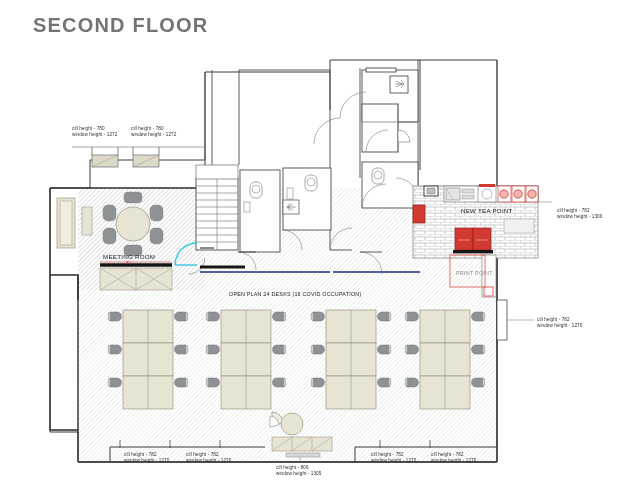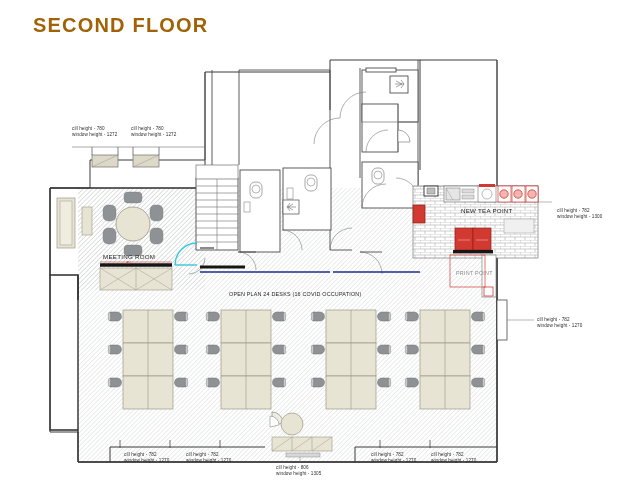--- a/index.html
+++ b/index.html
@@ -22,21 +22,21 @@
     background: #ffffff;
   }
   .page-title {
     position: absolute;
     left: 33px;
     top: 14px;
     font-family: "Liberation Sans Narrow", "Liberation Sans", sans-serif;
     font-size: 20px;
     font-weight: bold;
     letter-spacing: 1.2px;
-    color: #a16207;
+    color: #737373;
     white-space: nowrap;
   }
   #plan-svg {
     position: absolute;
     left: 0;
     top: 0;
     width: 633px;
     height: 498px;
   }
   .anno {

